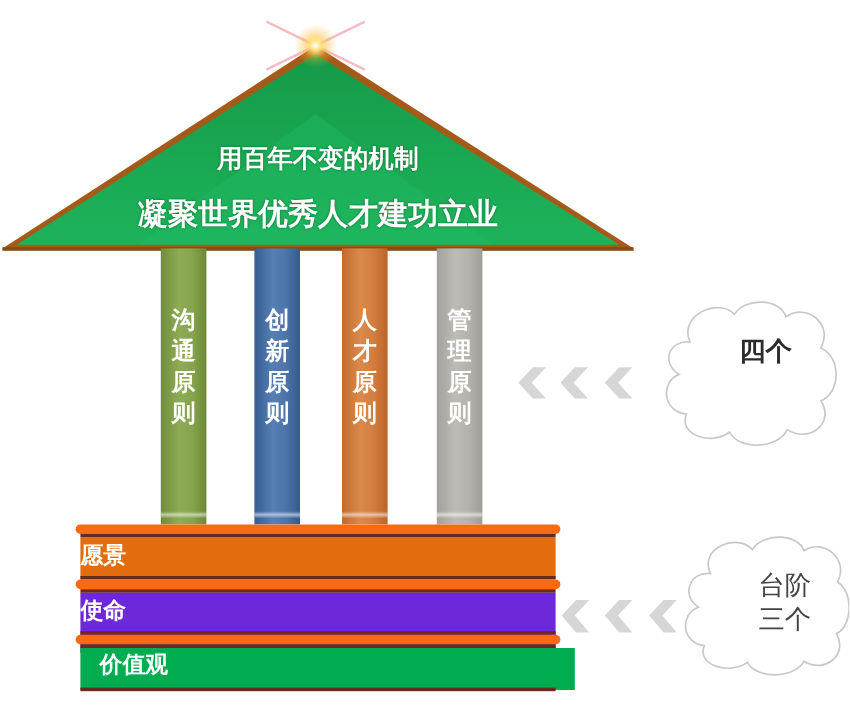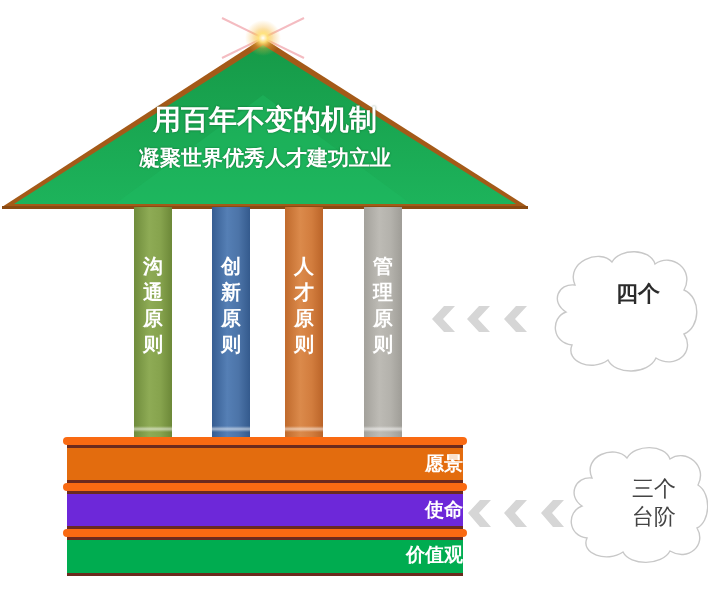--- a/index.html
+++ b/index.html
@@ -1,31 +1,31 @@
 <!DOCTYPE html>
 <html><head>
 <meta charset="utf-8">
 <style>
   html, body { margin:0; padding:0; background:#ffffff; }
   body { width:708px; height:589px; position:relative; overflow:hidden;
          font-family:"DejaVu Sans", "Liberation Sans", sans-serif; }
   svg.layer { position:absolute; left:0; top:0; }
   .roof-text { position:absolute; left:0; width:530px; text-align:center; color:#ffffff;
                font-weight:bold; text-shadow:0 0 2px rgba(0,60,20,0.6); white-space:nowrap; letter-spacing:0px; }
-  .roof-l1 { top:101px; font-size:28px; }
-  .roof-l2 { top:144px; font-size:21px; }
+  .roof-l1 { top:118px; font-size:21px; }
+  .roof-l2 { top:162px; font-size:25px; }
   .pillar { position:absolute; top:207px; height:230px; width:38px; }
   .pillar-label { position:absolute; left:0; top:46px; width:100%; text-align:center; color:#ffffff;
                   font-weight:bold; font-size:20px; line-height:26px; }
   .pillar-label span { display:block; }
   .pillar .ring { position:absolute; left:0; width:100%; top:219px; height:6px;
                   background:linear-gradient(to bottom, rgba(255,255,255,0.0), rgba(255,255,255,0.55), rgba(255,255,255,0.0)); }
   .tier-rail { position:absolute; left:63px; width:404px; height:8px; background:#f96a12; border-radius:4px; }
   .tier-shadow { position:absolute; left:67px; width:396px; height:3px; background:#6b2a1e; }
-  .tier { position:absolute; left:67px; width:396px; color:#ffffff; text-align:right; font-weight:bold; font-size:19px; }
+  .tier { position:absolute; left:67px; width:396px; color:#ffffff; text-align:left; font-weight:bold; font-size:19px; }
   .cloud-text { position:absolute; text-align:right; color:#333333; font-size:22px; line-height:28px; }
   .cloud-text .strong { font-weight:bold; color:#2b2b2b; }
   .cloud-text .light { color:#444444; }
 </style>
 </head>
 <body>
 
 <div>
   <svg class="layer" width="540" height="220" viewBox="0 0 540 220">
     <defs>
@@ -99,21 +99,21 @@
 <div class="tier" style="top:448px; height:34px; line-height:30px; background:#e36c0e;">愿景</div>
 <div class="tier-shadow" style="top:480px;"></div>
 
 <div class="tier-rail" style="top:483px;"></div>
 <div class="tier-shadow" style="top:491px;"></div>
 <div class="tier" style="top:494px; height:50px; line-height:30px; background:#6d28d9;">使命</div>
 <div class="tier-shadow" style="top:526px;"></div>
 
 <div class="tier-rail" style="top:529px;"></div>
 <div class="tier-shadow" style="top:537px;"></div>
-<div class="tier" style="top:540px; height:35px; line-height:28px; background:#00ac50;">价值观</div>
+<div class="tier" style="top:540px; height:35px; line-height:28px; background:#00ac50;padding-left:16px;">价值观</div>
 <div class="tier-shadow" style="top:573px;"></div>
 
 <svg class="layer" width="708" height="589" viewBox="0 0 708 589">
   <g fill="#d6d6d6">
     <polygon points="455,306 444,306 432,319 444,332 455,332 443,319"></polygon>
     <polygon points="490,306 479,306 467,319 479,332 490,332 478,319"></polygon>
     <polygon points="527,306 516,306 504,319 516,332 527,332 515,319"></polygon>
   </g>
   <g fill="#d6d6d6">
     <polygon points="491,500 480,500 468,513 480,527 491,527 479,513"></polygon>
@@ -130,15 +130,15 @@
              C712,494 710,522 697,528 C707,545 688,562 670,551 C662,566 630,566 623,552
              C607,563 580,554 587,538 C568,536 566,512 582,506 C567,496 575,476 592,478 Z"></path>
   </g>
 </svg>
 
 <div class="cloud-text" style="left:578px; top:280px; width:82px;">
   <div class="strong">四个</div>
 </div>
 
 <div class="cloud-text" style="left:594px; top:475px; width:82px;">
+  <div class="light">台阶</div>
   <div class="light">三个</div>
-  <div class="light">台阶</div>
 </div>
 
 </body></html>

